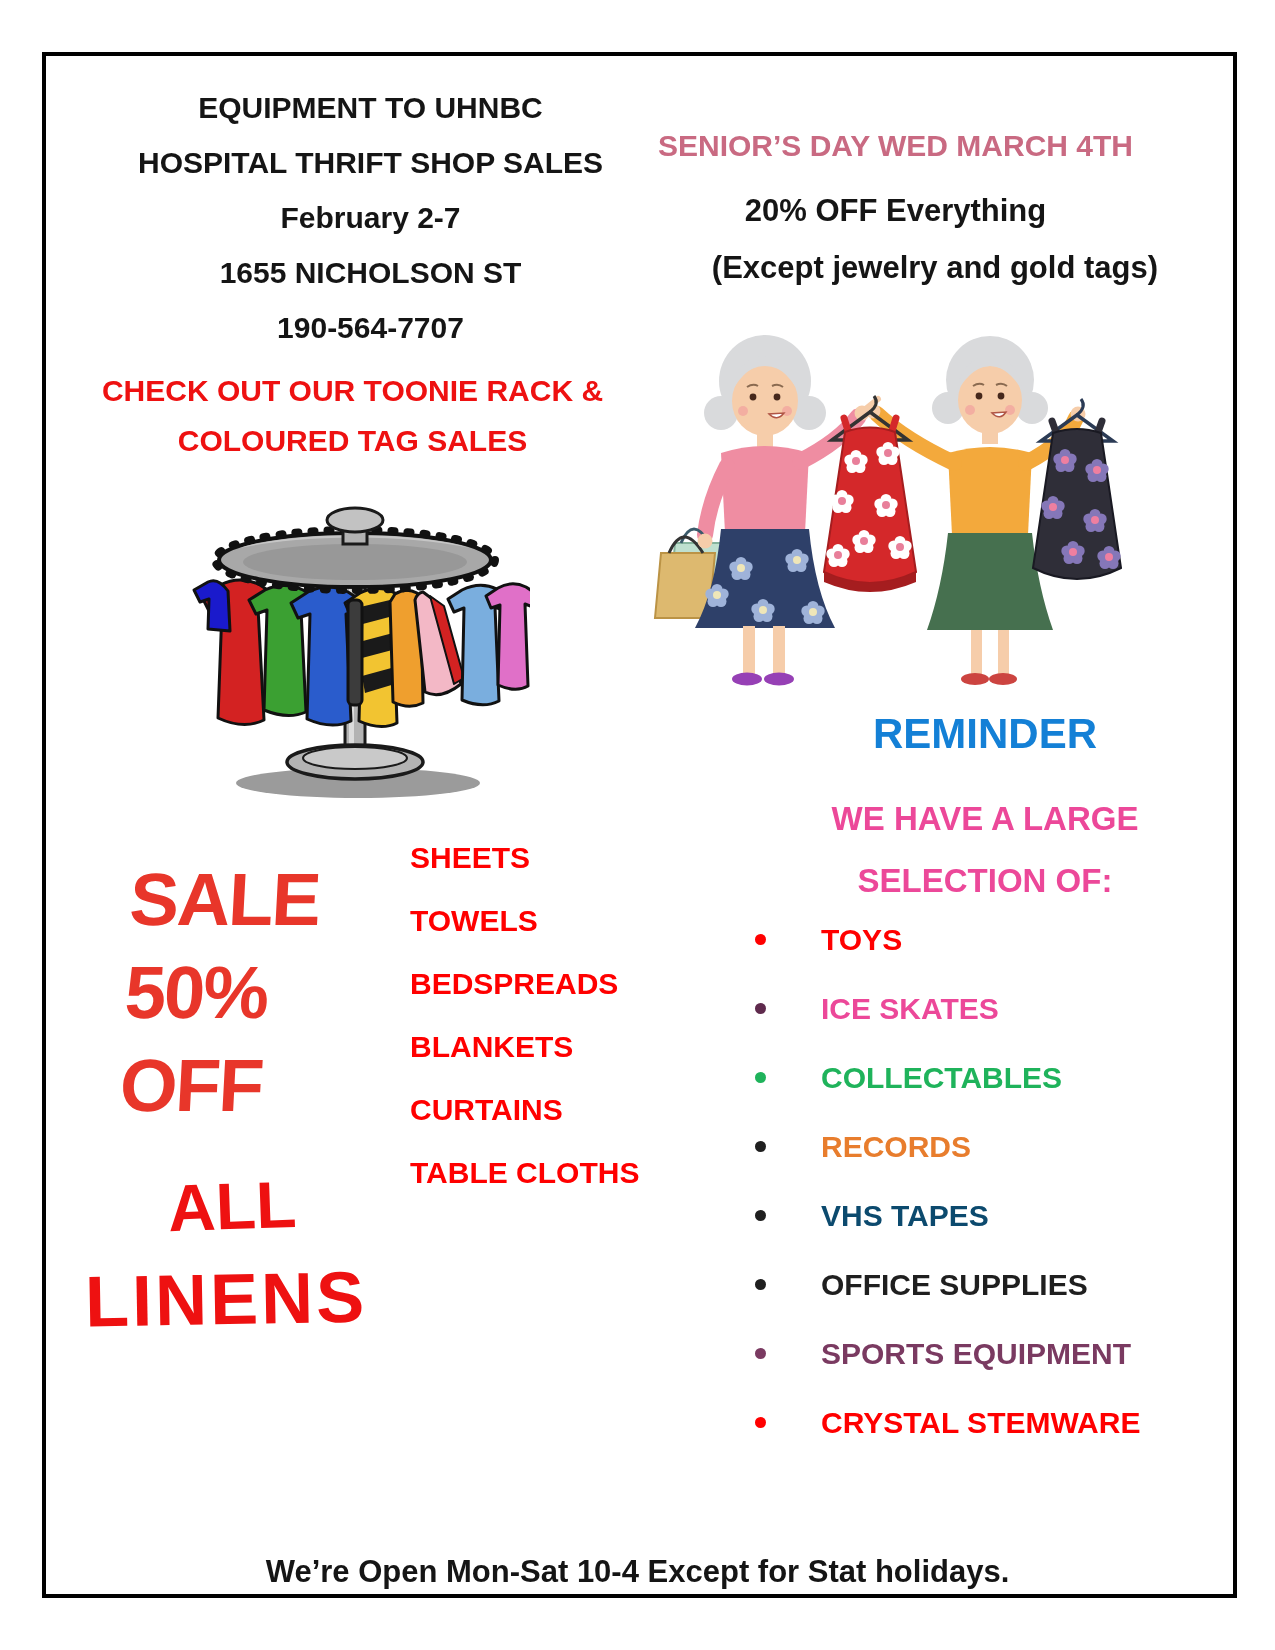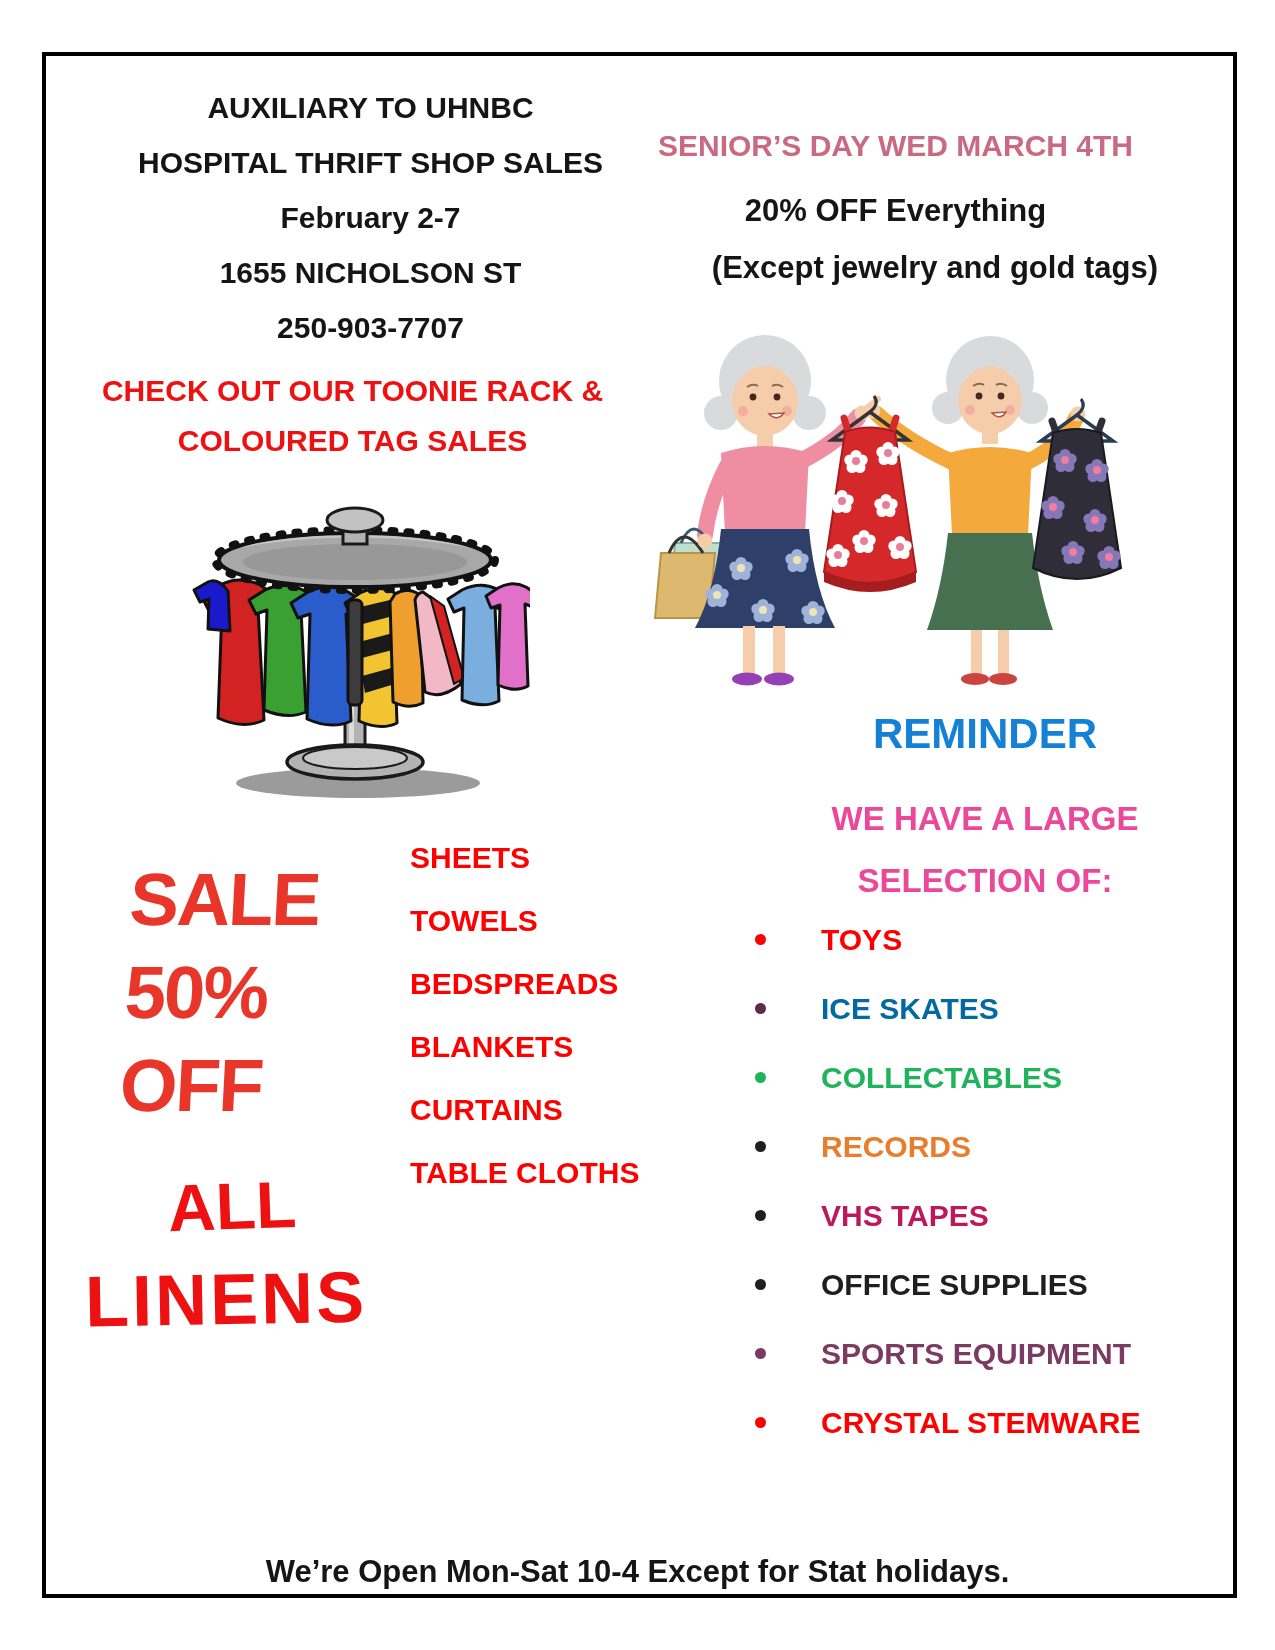--- a/index.html
+++ b/index.html
@@ -27,25 +27,25 @@
   .bullet{width:11px;height:11px;border-radius:50%;margin-right:55px;flex:0 0 auto;}
   #footer-line{left:0;top:1554px;width:1275px;text-align:center;font-size:31px;color:#151515;}
 </style>
 </head>
 <body>
 
 <div id="flyer">
   <div class="abs" id="page-border"></div>
 
   <div class="abs" id="header-left">
-    <div>AUXILIARY TO UHNBC</div>
+    <div>EQUIPMENT TO UHNBC</div>
     <div>HOSPITAL THRIFT SHOP SALES</div>
     <div>February 2-7</div>
     <div>1655 NICHOLSON ST</div>
-    <div>250-903-7707</div>
+    <div>190-564-7707</div>
   </div>
 
   <div class="abs" id="toonie" style="color: rgb(238, 17, 17);">
     <div>CHECK OUT OUR TOONIE RACK &amp;</div>
     <div>COLOURED TAG SALES</div>
   </div>
 
   <div class="abs" id="rack">
     <svg width="350" height="315" viewBox="0 0 350 315">
       <ellipse cx="178" cy="293" rx="122" ry="15" fill="#9b9b9b"></ellipse>
@@ -246,33 +246,33 @@
     <div>SELECTION OF:</div>
   </div>
 
   <ul class="abs" id="selection-list">
     <li>
         <span class="bullet" style="background: rgb(255, 0, 0);"></span>
         <span style="color: rgb(255, 0, 0);">TOYS</span>
       </li>
     <li>
         <span class="bullet" style="background: rgb(95, 42, 77);"></span>
-        <span style="color: #0369a1;">ICE SKATES</span>
+        <span style="color: #ec4899;">ICE SKATES</span>
       </li>
     <li>
         <span class="bullet" style="background: rgb(31, 179, 91);"></span>
         <span style="color: rgb(31, 179, 91);">COLLECTABLES</span>
       </li>
     <li>
         <span class="bullet" style="background: rgb(31, 31, 31);"></span>
         <span style="color: rgb(232, 125, 45);">RECORDS</span>
       </li>
     <li>
         <span class="bullet" style="background: rgb(31, 31, 31);"></span>
-        <span style="color: #be185d;">VHS TAPES</span>
+        <span style="color: #0c4a6e;">VHS TAPES</span>
       </li>
     <li>
         <span class="bullet" style="background: rgb(31, 31, 31);"></span>
         <span style="color: rgb(31, 31, 31);">OFFICE SUPPLIES</span>
       </li>
     <li>
         <span class="bullet" style="background: rgb(122, 58, 97);"></span>
         <span style="color: rgb(122, 58, 97);">SPORTS EQUIPMENT</span>
       </li>
     <li>

